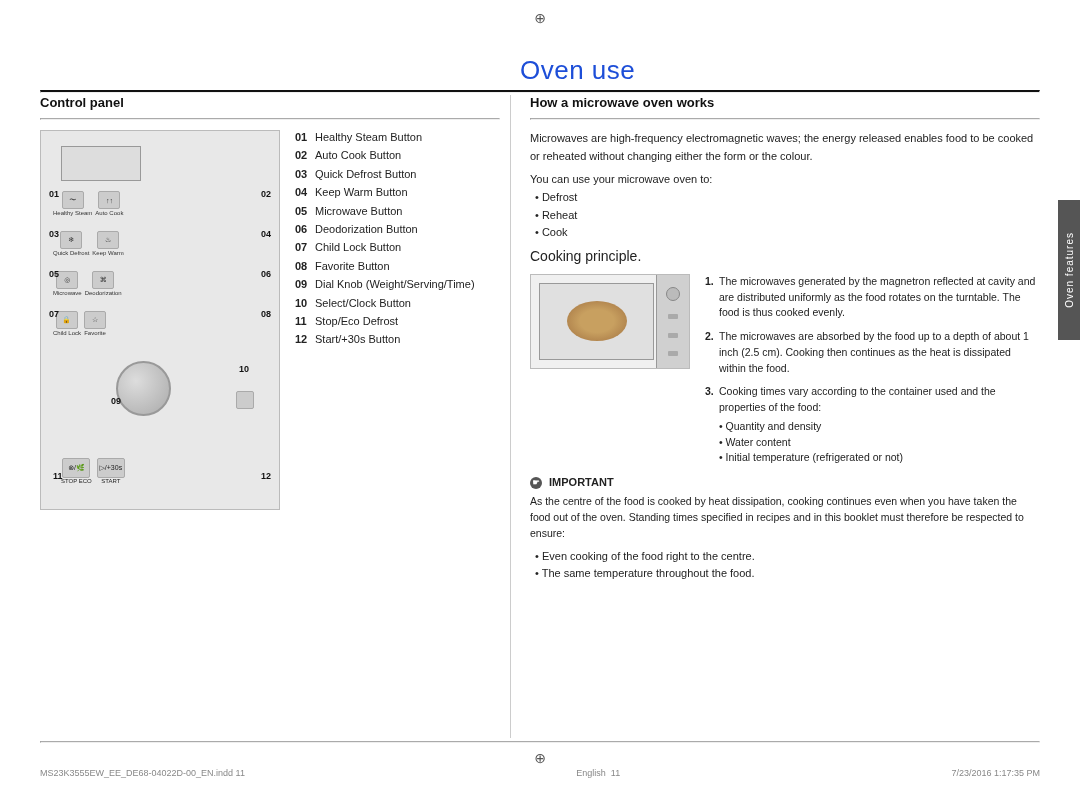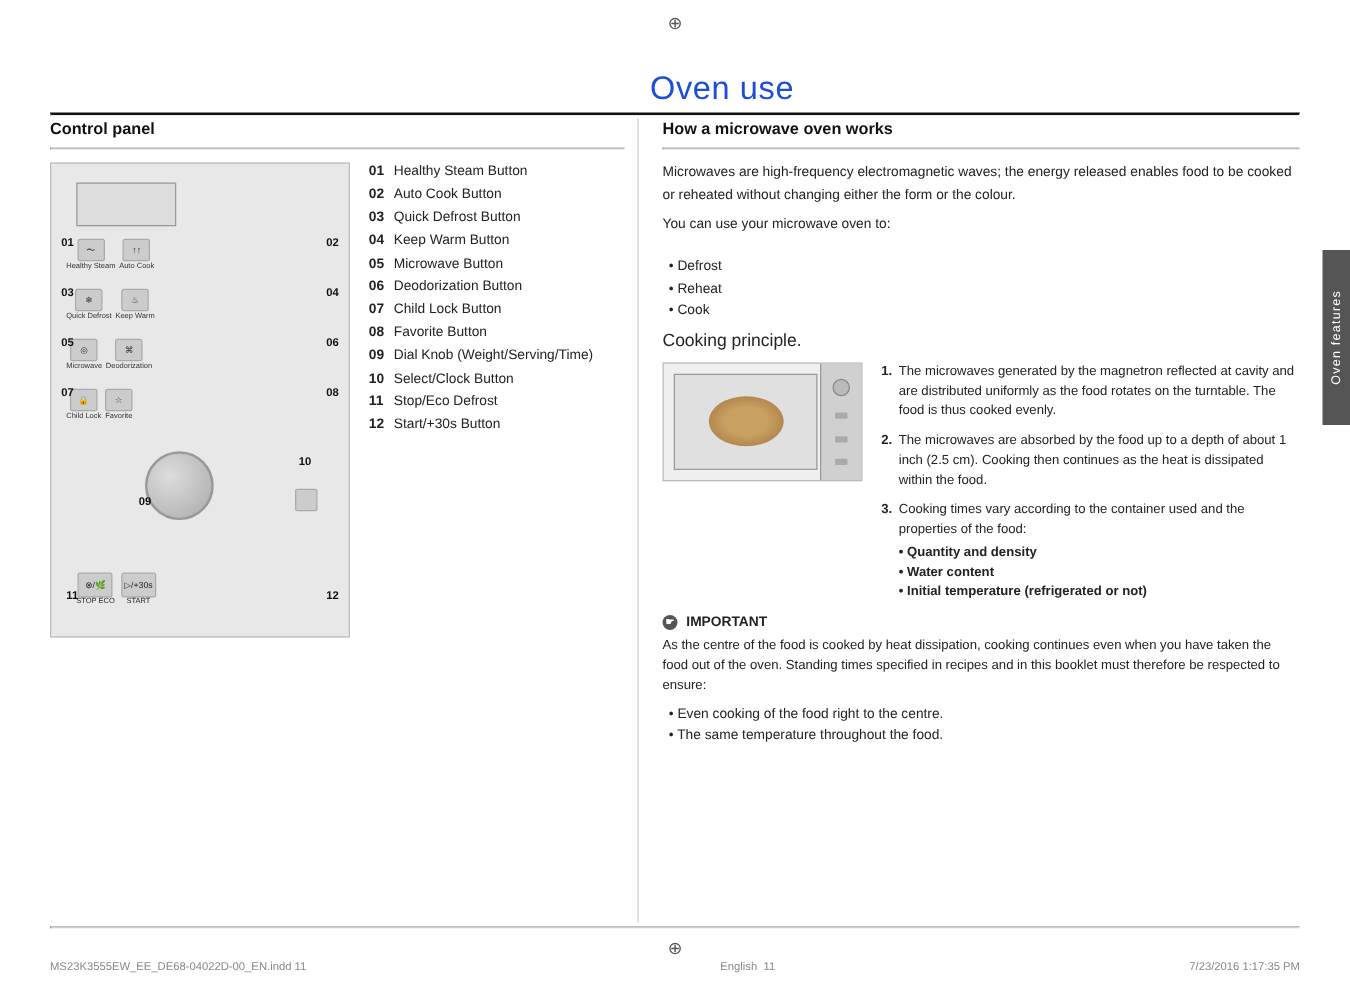--- a/index.html
+++ b/index.html
@@ -113,21 +113,21 @@
 
     .intro-text {
       font-size: 11px;
       line-height: 1.6;
       margin-bottom: 8px;
       color: #222;
     }
 
     .you-can {
       font-size: 11px;
-      margin-bottom: 20px;
+      margin-bottom: 4px;
     }
 
     .bullet-list {
       margin-left: 5px;
       margin-bottom: 6px;
     }
     .bullet-item {
       font-size: 11px;
       line-height: 1.6;
     }
@@ -218,21 +218,20 @@
     .pt-text {
       font-size: 10.5px;
       color: #222;
     }
 
     .sub-bullets {
       margin-top: 3px;
     }
     .sub-bullet {
       font-size: 10.5px;
-      font-weight: bold;
     }
     .sub-bullet::before {
       content: "• ";
     }
 
     
     .important-section {
       clear: both;
       margin-top: 10px;
     }

